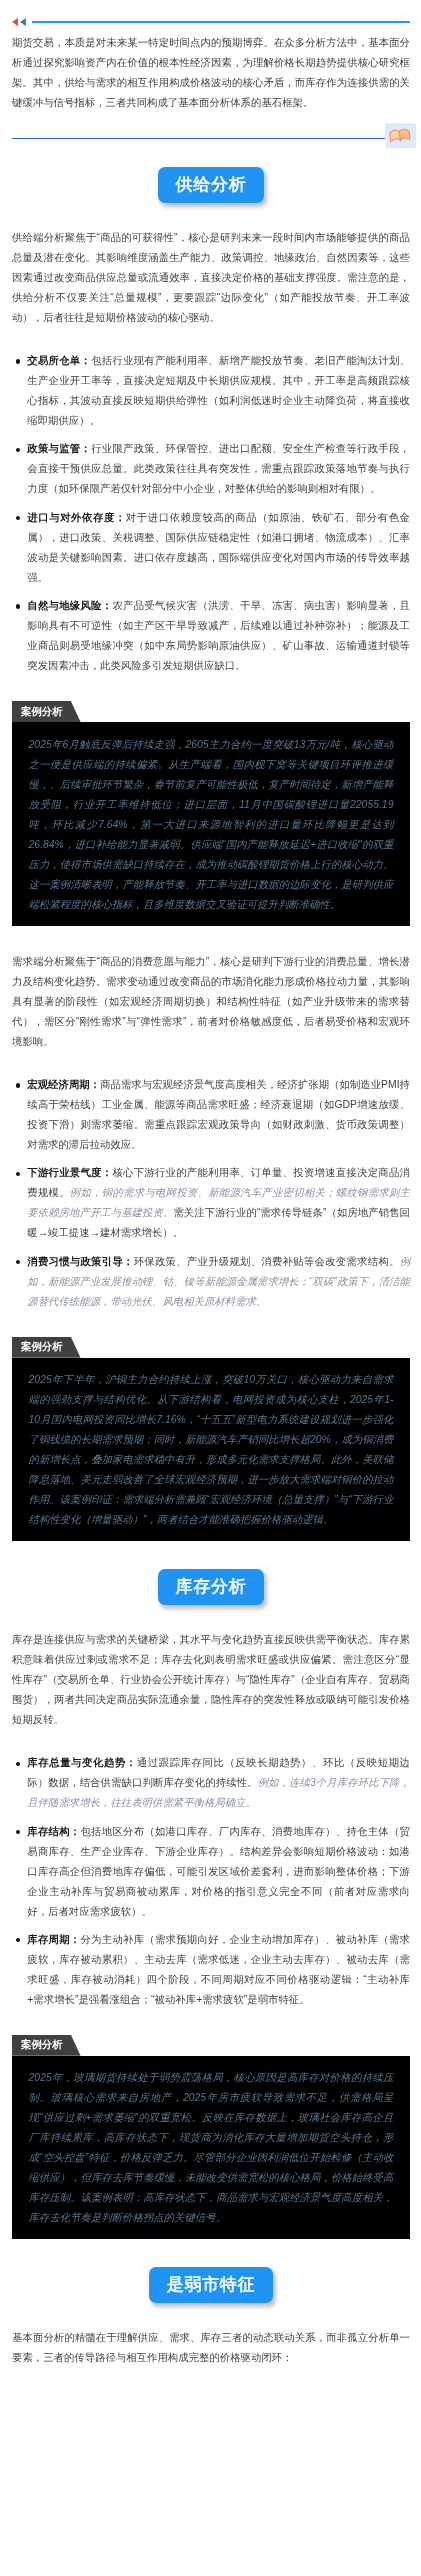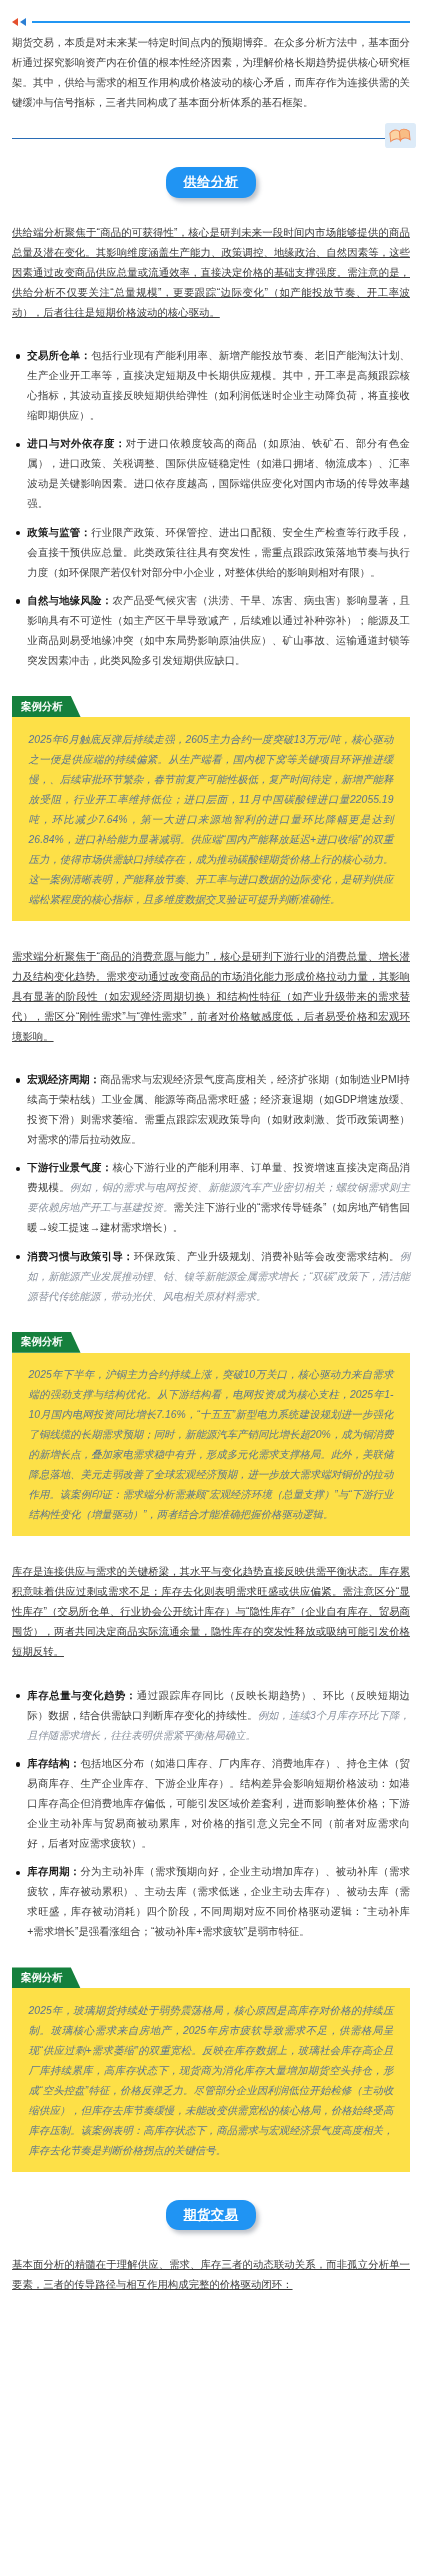--- a/index.html
+++ b/index.html
@@ -15,41 +15,40 @@
   .tri{width:0;height:0;border-top:4.2px solid transparent;border-bottom:4.2px solid transparent;border-right:6.2px solid #e4502e;margin-right:2.1px;}
   .tri.blue{border-right-color:#2b7fd4;}
   .deco-line{flex:1;height:1.4px;background:#2196f3;margin-left:3.5px;}
   p.body-text{font-size:10.4px;line-height:20px;margin:0;text-align:justify;}
   .intro-footer{position:relative;border-bottom:1.4px solid #2a6cb5;margin-top:4.2px;height:21px;}
   .book-badge{position:absolute;right:-5.5px;bottom:-9.7px;width:30.5px;height:25px;background:#ddebf8;border-radius:2.8px;display:flex;align-items:center;justify-content:center;}
   
   .btn-row{text-align:center;margin:28px 0 25px;}
   .section-btn{
     display:inline-block;background:#2094f3;color:#ffffff;border:none;cursor:pointer;
-    font-family:inherit;font-size:13px;font-weight:bold;letter-spacing:0.7px;
-    padding:6.2px 18px;border-radius:13px;
+    font-family:inherit;font-size:17px;font-weight:bold;letter-spacing:0.7px;
+    padding:6.2px 18px;border-radius:7px;
     box-shadow:2.8px 3.5px 4.2px rgba(110,120,135,0.45);
-    text-decoration:underline;
   }
   
   ul.bullets{list-style:none;margin:23.6px 0 23.6px;padding:0;}
   li.bullet{position:relative;padding-left:15.3px;font-size:10.4px;line-height:20px;margin-bottom:8.3px;text-align:justify;}
   li.bullet::before{content:"";position:absolute;left:3.5px;top:8.3px;width:4.2px;height:4.2px;border-radius:50%;background:#111;}
   .bullet-label{font-weight:bold;color:#1c1c1c;}
   .example{font-style:italic;color:#8a929e;}
   
   .case{margin:25px 0 26px;}
   .case-tab{
-    display:inline-block;background:#15803d;color:#fff;font-size:10.4px;font-weight:bold;
+    display:inline-block;background:#404040;color:#fff;font-size:10.4px;font-weight:bold;
     padding:3.5px 18px 3.5px 9px;vertical-align:bottom;
     clip-path:polygon(0 0,calc(100% - 9.7px) 0,100% 100%,0 100%);
   }
-  .case-box{background:#fde047;padding:12.5px 16.6px 11px;}
+  .case-box{background:#000000;padding:12.5px 16.6px 11px;}
   p.case-text{font-style:italic;color:#5d7590;font-size:10.4px;line-height:20px;margin:0;text-align:justify;}
-  .lead{margin:0;text-decoration:underline;}
+  .lead{margin:0;}
 </style>
 </head>
 <body>
 
 <div class="content">
   <div class="intro-deco">
     <span class="tri"></span>
     <span class="tri blue"></span>
     <span class="deco-line"></span>
   </div>
@@ -63,48 +62,49 @@
     </span>
   </div>
 </div>
 
 <div class="content" id="sections">
     <section class="content-section">
       <div class="btn-row"><button class="section-btn">供给分析</button></div>
       <p class="body-text lead">供给端分析聚焦于“商品的可获得性”，核心是研判未来一段时间内市场能够提供的商品总量及潜在变化。其影响维度涵盖生产能力、政策调控、地缘政治、自然因素等，这些因素通过改变商品供应总量或流通效率，直接决定价格的基础支撑强度。需注意的是，供给分析不仅要关注“总量规模”，更要跟踪“边际变化”（如产能投放节奏、开工率波动），后者往往是短期价格波动的核心驱动。</p>
       <ul class="bullets">
         <li class="bullet"><span class="bullet-label">交易所仓单：</span><span class="seg">包括行业现有产能利用率、新增产能投放节奏、老旧产能淘汰计划、生产企业开工率等，直接决定短期及中长期供应规模。其中，开工率是高频跟踪核心指标，其波动直接反映短期供给弹性（如利润低迷时企业主动降负荷，将直接收缩即期供应）。</span></li>
+        <li class="bullet"><span class="bullet-label">政策与监管：</span><span class="seg">行业限产政策、环保管控、进出口配额、安全生产检查等行政手段，会直接干预供应总量。此类政策往往具有突发性，需重点跟踪政策落地节奏与执行力度（如环保限产若仅针对部分中小企业，对整体供给的影响则相对有限）。</span></li>
         <li class="bullet"><span class="bullet-label">进口与对外依存度：</span><span class="seg">对于进口依赖度较高的商品（如原油、铁矿石、部分有色金属），进口政策、关税调整、国际供应链稳定性（如港口拥堵、物流成本）、汇率波动是关键影响因素。进口依存度越高，国际端供应变化对国内市场的传导效率越强。</span></li>
-        <li class="bullet"><span class="bullet-label">政策与监管：</span><span class="seg">行业限产政策、环保管控、进出口配额、安全生产检查等行政手段，会直接干预供应总量。此类政策往往具有突发性，需重点跟踪政策落地节奏与执行力度（如环保限产若仅针对部分中小企业，对整体供给的影响则相对有限）。</span></li>
         <li class="bullet"><span class="bullet-label">自然与地缘风险：</span><span class="seg">农产品受气候灾害（洪涝、干旱、冻害、病虫害）影响显著，且影响具有不可逆性（如主产区干旱导致减产，后续难以通过补种弥补）；能源及工业商品则易受地缘冲突（如中东局势影响原油供应）、矿山事故、运输通道封锁等突发因素冲击，此类风险多引发短期供应缺口。</span></li>
       </ul>
       <div class="case"><div class="case-tab">案例分析</div><div class="case-box">
           <p class="case-text">2025年6月触底反弹后持续走强，2605主力合约一度突破13万元/吨，核心驱动之一便是供应端的持续偏紧。从生产端看，国内枧下窝等关键项目环评推进缓慢，、后续审批环节繁杂，春节前复产可能性极低，复产时间待定，新增产能释放受阻，行业开工率维持低位；进口层面，11月中国碳酸锂进口量22055.19吨，环比减少7.64%，第一大进口来源地智利的进口量环比降幅更是达到26.84%，进口补给能力显著减弱。供应端“国内产能释放延迟+进口收缩”的双重压力，使得市场供需缺口持续存在，成为推动碳酸锂期货价格上行的核心动力。这一案例清晰表明，产能释放节奏、开工率与进口数据的边际变化，是研判供应端松紧程度的核心指标，且多维度数据交叉验证可提升判断准确性。</p>
         </div></div>
     </section>
     <section class="content-section">
       <p class="body-text lead">需求端分析聚焦于“商品的消费意愿与能力”，核心是研判下游行业的消费总量、增长潜力及结构变化趋势。需求变动通过改变商品的市场消化能力形成价格拉动力量，其影响具有显著的阶段性（如宏观经济周期切换）和结构性特征（如产业升级带来的需求替代），需区分“刚性需求”与“弹性需求”，前者对价格敏感度低，后者易受价格和宏观环境影响。</p>
       <ul class="bullets">
         <li class="bullet"><span class="bullet-label">宏观经济周期：</span><span class="seg">商品需求与宏观经济景气度高度相关，经济扩张期（如制造业PMI持续高于荣枯线）工业金属、能源等商品需求旺盛；经济衰退期（如GDP增速放缓、投资下滑）则需求萎缩。需重点跟踪宏观政策导向（如财政刺激、货币政策调整）对需求的滞后拉动效应。</span></li>
         <li class="bullet"><span class="bullet-label">下游行业景气度：</span><span class="seg">核心下游行业的产能利用率、订单量、投资增速直接决定商品消费规模。</span><span class="example">例如，铜的需求与电网投资、新能源汽车产业密切相关；螺纹钢需求则主要依赖房地产开工与基建投资。</span><span class="seg">需关注下游行业的“需求传导链条”（如房地产销售回暖→竣工提速→建材需求增长）。</span></li>
         <li class="bullet"><span class="bullet-label">消费习惯与政策引导：</span><span class="seg">环保政策、产业升级规划、消费补贴等会改变需求结构。</span><span class="example">例如，新能源产业发展推动锂、钴、镍等新能源金属需求增长；“双碳”政策下，清洁能源替代传统能源，带动光伏、风电相关原材料需求。</span></li>
       </ul>
       <div class="case"><div class="case-tab">案例分析</div><div class="case-box">
           <p class="case-text">2025年下半年，沪铜主力合约持续上涨，突破10万关口，核心驱动力来自需求端的强劲支撑与结构优化。从下游结构看，电网投资成为核心支柱，2025年1-10月国内电网投资同比增长7.16%，“十五五”新型电力系统建设规划进一步强化了铜线缆的长期需求预期；同时，新能源汽车产销同比增长超20%，成为铜消费的新增长点，叠加家电需求稳中有升，形成多元化需求支撑格局。此外，美联储降息落地、美元走弱改善了全球宏观经济预期，进一步放大需求端对铜价的拉动作用。该案例印证：需求端分析需兼顾“宏观经济环境（总量支撑）”与“下游行业结构性变化（增量驱动）”，两者结合才能准确把握价格驱动逻辑。</p>
         </div></div>
     </section>
     <section class="content-section">
+      <div class="btn-row"><button class="section-btn">库存分析</button></div>
       <p class="body-text lead">库存是连接供应与需求的关键桥梁，其水平与变化趋势直接反映供需平衡状态。库存累积意味着供应过剩或需求不足；库存去化则表明需求旺盛或供应偏紧。需注意区分“显性库存”（交易所仓单、行业协会公开统计库存）与“隐性库存”（企业自有库存、贸易商囤货），两者共同决定商品实际流通余量，隐性库存的突发性释放或吸纳可能引发价格短期反转。</p>
       <ul class="bullets">
         <li class="bullet"><span class="bullet-label">库存总量与变化趋势：</span><span class="seg">通过跟踪库存同比（反映长期趋势）、环比（反映短期边际）数据，结合供需缺口判断库存变化的持续性。</span><span class="example">例如，连续3个月库存环比下降，且伴随需求增长，往往表明供需紧平衡格局确立。</span></li>
         <li class="bullet"><span class="bullet-label">库存结构：</span><span class="seg">包括地区分布（如港口库存、厂内库存、消费地库存）、持仓主体（贸易商库存、生产企业库存、下游企业库存）。结构差异会影响短期价格波动：如港口库存高企但消费地库存偏低，可能引发区域价差套利，进而影响整体价格；下游企业主动补库与贸易商被动累库，对价格的指引意义完全不同（前者对应需求向好，后者对应需求疲软）。</span></li>
         <li class="bullet"><span class="bullet-label">库存周期：</span><span class="seg">分为主动补库（需求预期向好，企业主动增加库存）、被动补库（需求疲软，库存被动累积）、主动去库（需求低迷，企业主动去库存）、被动去库（需求旺盛，库存被动消耗）四个阶段，不同周期对应不同价格驱动逻辑：“主动补库+需求增长”是强看涨组合；“被动补库+需求疲软”是弱市特征。</span></li>
       </ul>
       <div class="case"><div class="case-tab">案例分析</div><div class="case-box">
           <p class="case-text">2025年，玻璃期货持续处于弱势震荡格局，核心原因是高库存对价格的持续压制。玻璃核心需求来自房地产，2025年房市疲软导致需求不足，供需格局呈现“供应过剩+需求萎缩”的双重宽松。反映在库存数据上，玻璃社会库存高企且厂库持续累库，高库存状态下，现货商为消化库存大量增加期货空头持仓，形成“空头控盘”特征，价格反弹乏力。尽管部分企业因利润低位开始检修（主动收缩供应），但库存去库节奏缓慢，未能改变供需宽松的核心格局，价格始终受高库存压制。该案例表明：高库存状态下，商品需求与宏观经济景气度高度相关，库存去化节奏是判断价格拐点的关键信号。</p>
         </div></div>
     </section>
     <section class="content-section">
-      <div class="btn-row"><button class="section-btn">期货交易</button></div>
+      <div class="btn-row"><button class="section-btn">是弱市特征</button></div>
       <p class="body-text lead">基本面分析的精髓在于理解供应、需求、库存三者的动态联动关系，而非孤立分析单一要素，三者的传导路径与相互作用构成完整的价格驱动闭环：</p>
     </section>
   </div>
 
 
 </body></html>

